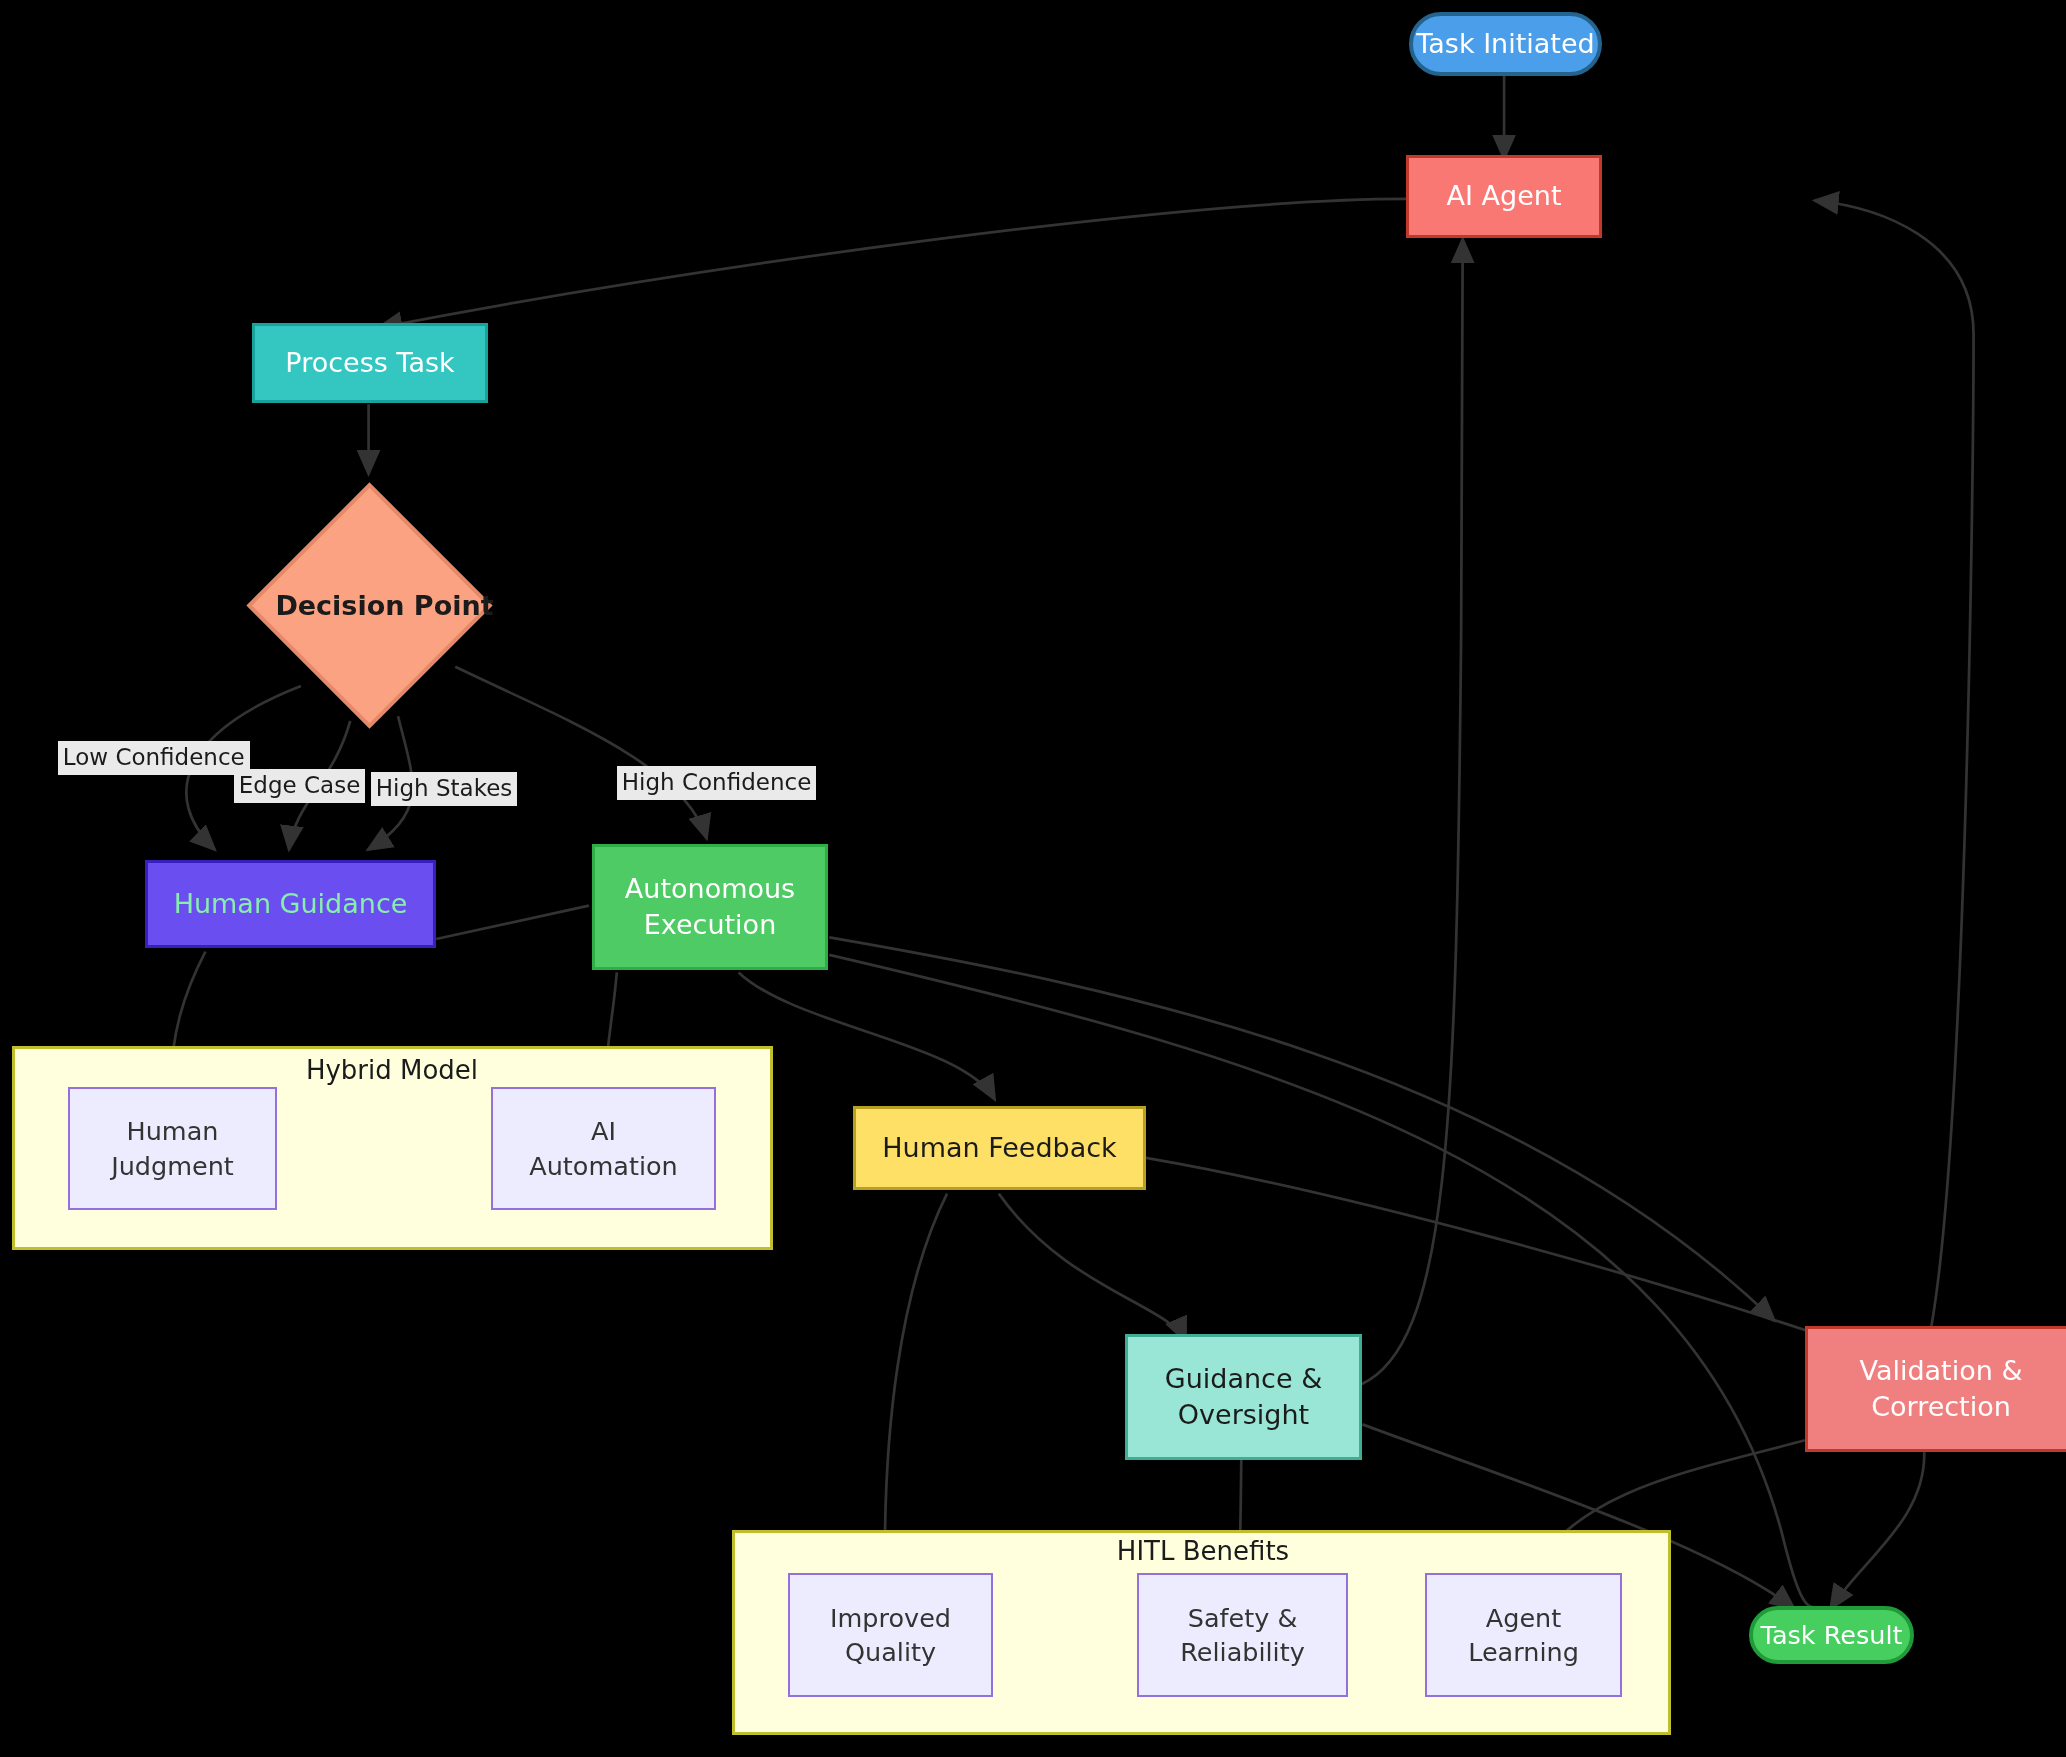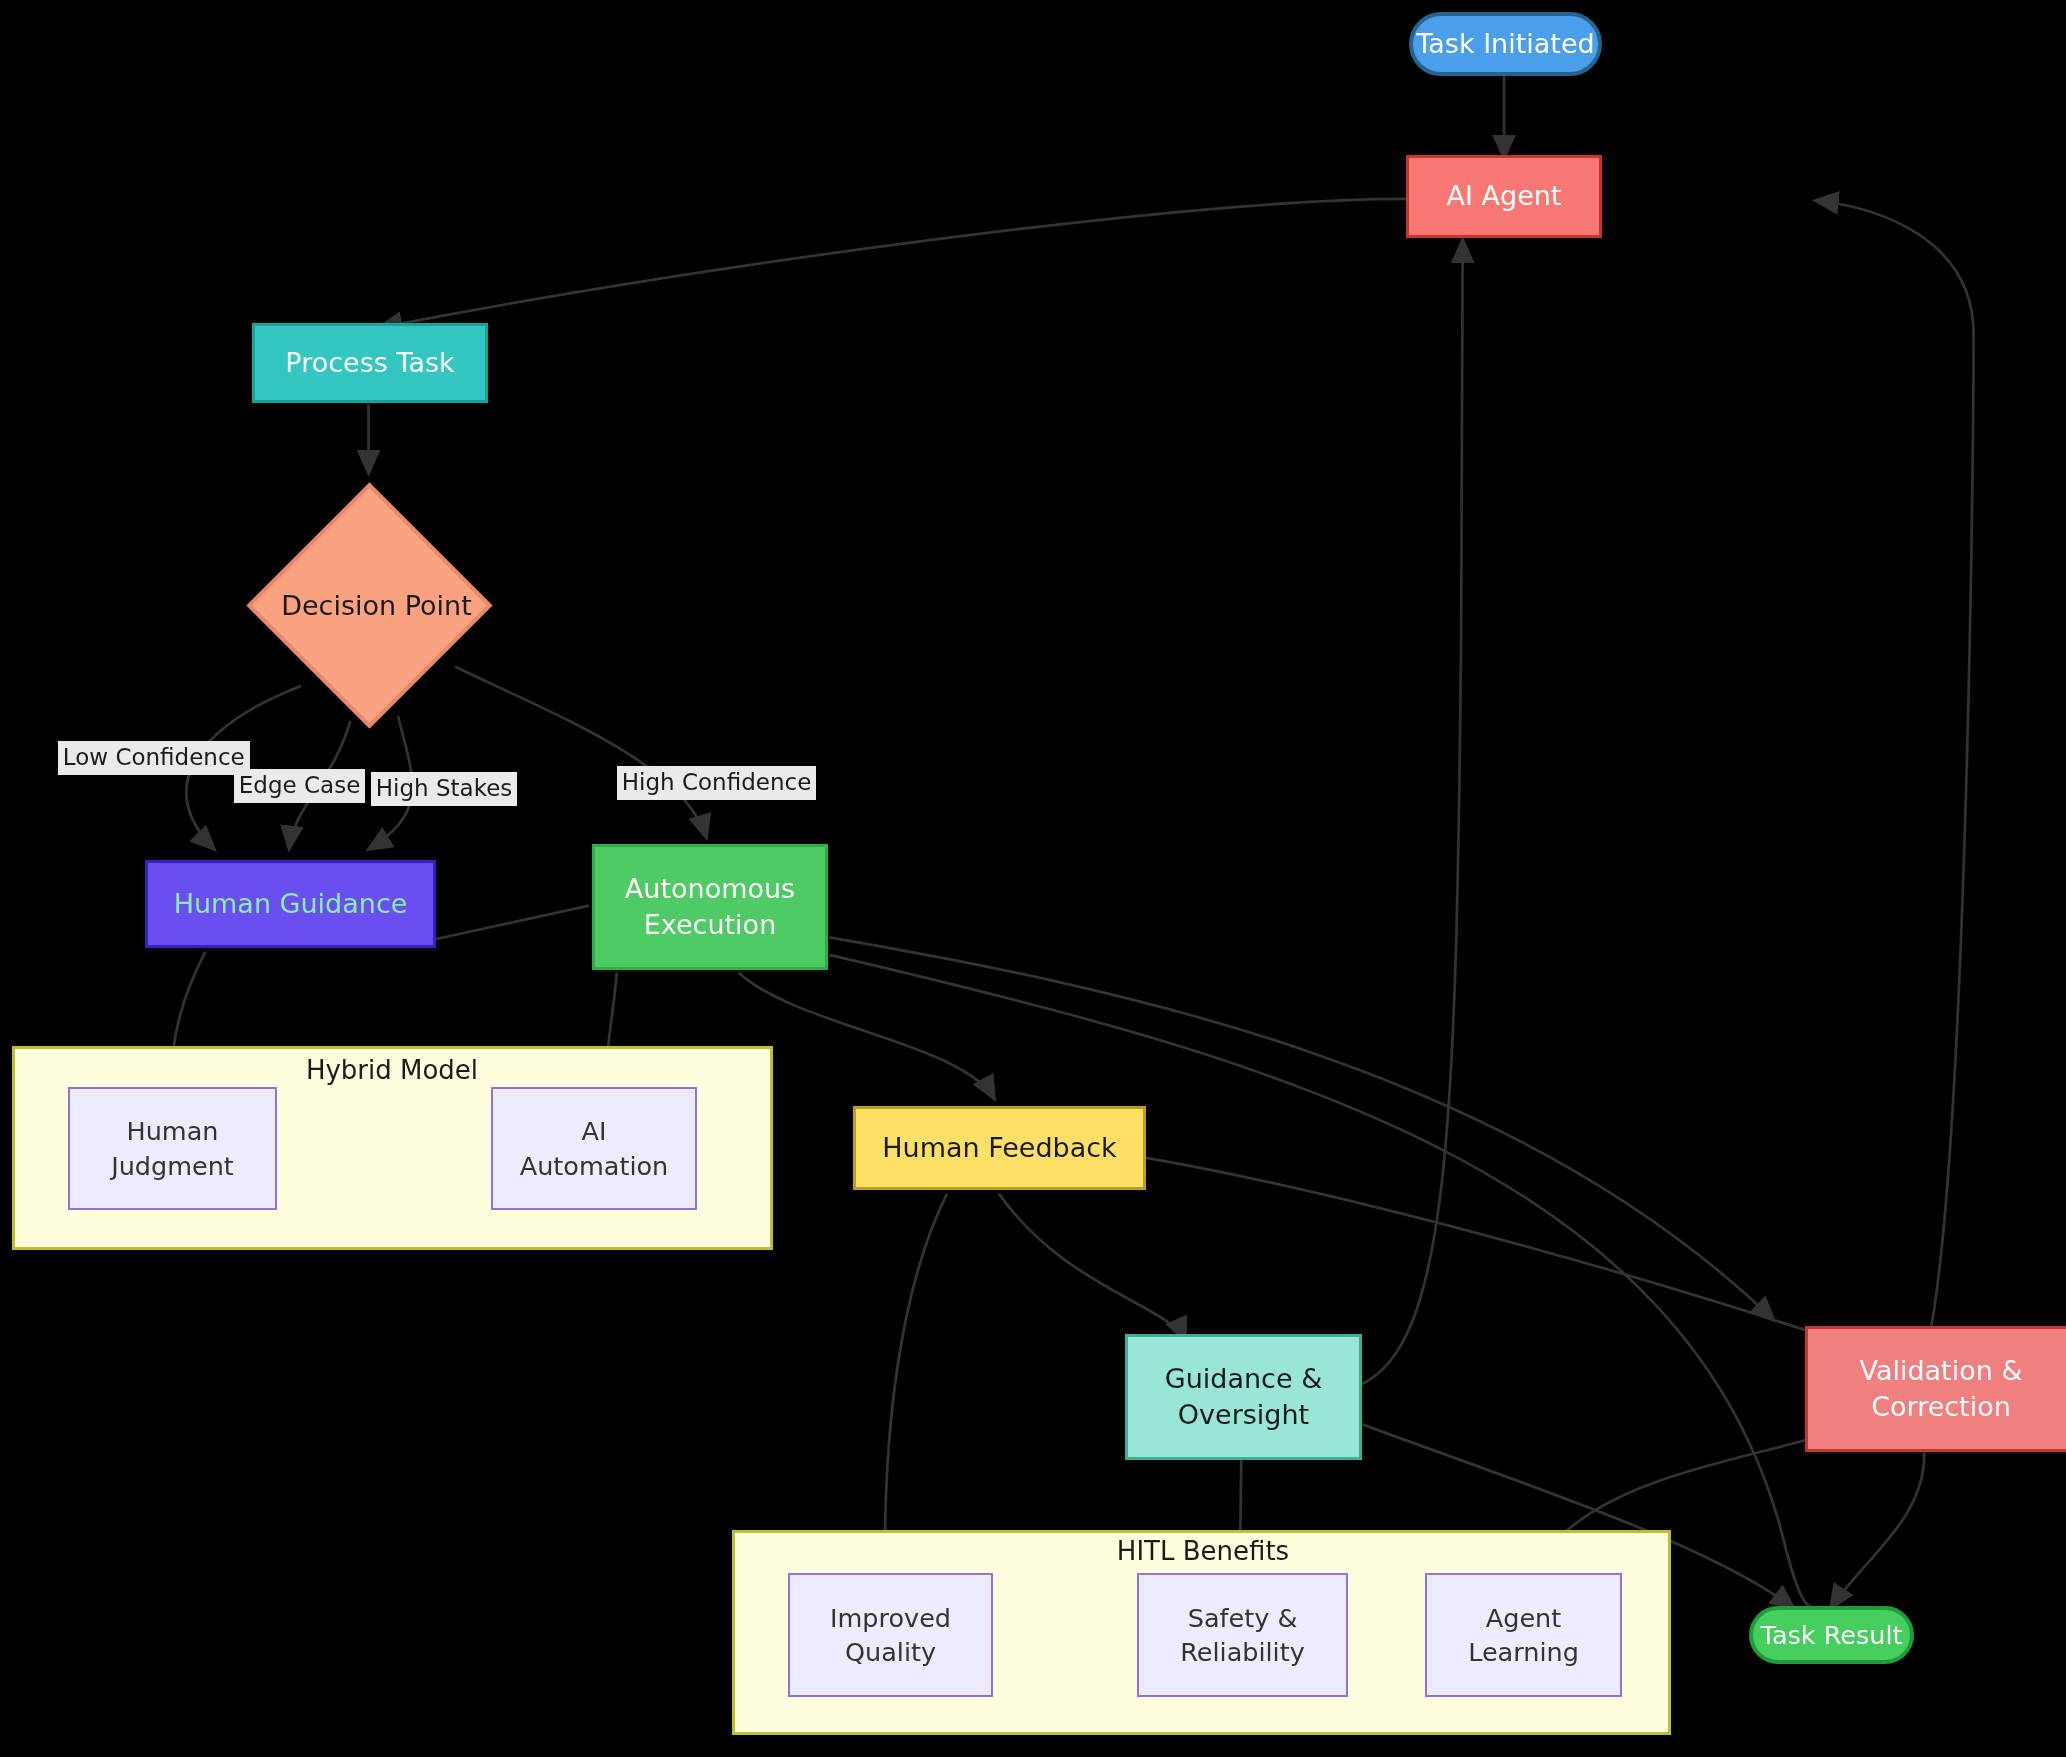--- a/index.html
+++ b/index.html
@@ -6,22 +6,22 @@
   html,body{margin:0;padding:0;background:#000;}
   #stage{position:relative;width:2066px;height:1757px;background:#000;
          font-family:"DejaVu Sans","Liberation Sans",sans-serif;overflow:hidden;}
   svg.edges{position:absolute;left:0;top:0;width:2066px;height:1757px;}
   .node{position:absolute;box-sizing:border-box;display:flex;align-items:center;
         justify-content:center;text-align:center;line-height:1.35;}
   .n-stadium{border-radius:795px;border:4.8px solid;}
   .n-rect{border:3.2px solid;}
   .n-sub{border:3.2px solid;}
   .diamond{position:absolute;}
-  .diamond .dlabel{position:absolute;left:7px;top:0;width:100%;height:100%;
-        display:flex;align-items:center;justify-content:center;text-align:center;}
+  .diamond .dlabel{position:absolute;left:15px;top:0;width:100%;height:100%;
+        display:flex;align-items:center;justify-content:center;text-align:center;font-weight:bold;}
   .elabel{position:absolute;background:#eaeaea;color:#1b1b1b;font-size:23px;
         padding:2.4px 4.8px;white-space:nowrap;line-height:1.25;}
   .sub-title{position:absolute;font-size:26px;color:#1b1b1b;white-space:nowrap;
         transform:translateX(-50%);}
 </style>
 </head>
 <body>
 
 <div id="stage">
 
@@ -124,21 +124,21 @@
     <span>Human</span>
     <span>Judgment</span>
   </div>
 
   <div class="node n-rect" style="left:592px;top:844px;width:236px;height:126px;background:#4ecb64;border-color:#2eae45;
               color:#fff;font-size:27px;flex-direction:column;">
     <span>Autonomous</span>
     <span>Execution</span>
   </div>
 
-  <div class="node n-rect" style="left:491px;top:1087px;width:206px;height:123px;background:#ececfe;border-color:#9370db;
+  <div class="node n-rect" style="left:491px;top:1087px;width:225px;height:123px;background:#ececfe;border-color:#9370db;
               border-width:2.4px;color:#333;font-size:25.5px;flex-direction:column;">
     <span>AI</span>
     <span>Automation</span>
   </div>
 
   <div class="node n-rect" style="left:853px;top:1106px;width:293px;height:84px;background:#ffe066;border-color:#b8a020;
               color:#1b1b1b;font-size:27px;">
     <span>Human Feedback</span>
   </div>
 

